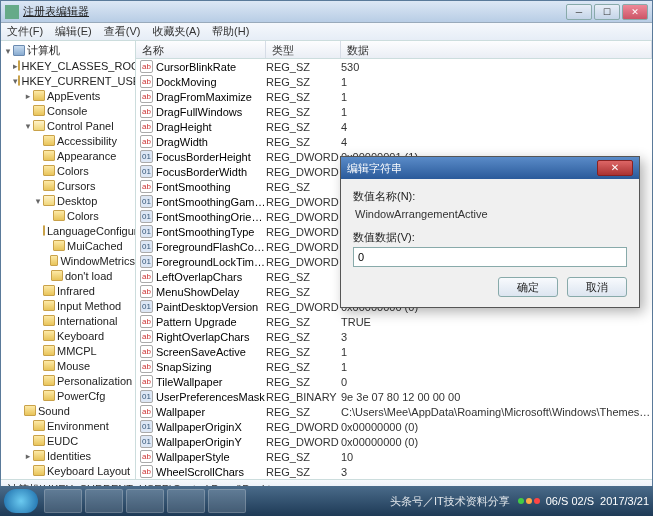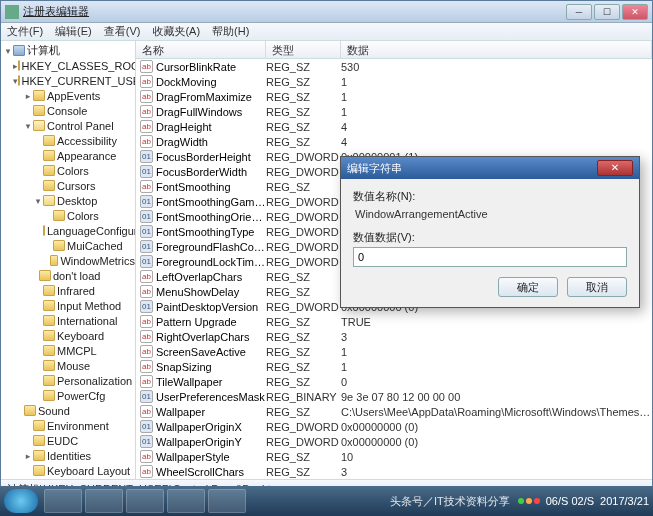--- a/index.html
+++ b/index.html
@@ -154,21 +154,21 @@
         <div class="tnode" style="padding-left: 42px;">
           <span class="tw"></span>
           <span class="fico "></span>
           <span class="tlbl">MuiCached</span>
         </div>
         <div class="tnode" style="padding-left: 42px;">
           <span class="tw"></span>
           <span class="fico "></span>
           <span class="tlbl">WindowMetrics</span>
         </div>
-        <div class="tnode" style="padding-left: 28px;">
+        <div class="tnode" style="padding-left: 40px;">
           <span class="tw"></span>
           <span class="fico "></span>
           <span class="tlbl">don't load</span>
         </div>
         <div class="tnode" style="padding-left: 32px;">
           <span class="tw"></span>
           <span class="fico "></span>
           <span class="tlbl">Infrared</span>
         </div>
         <div class="tnode" style="padding-left: 32px;">

